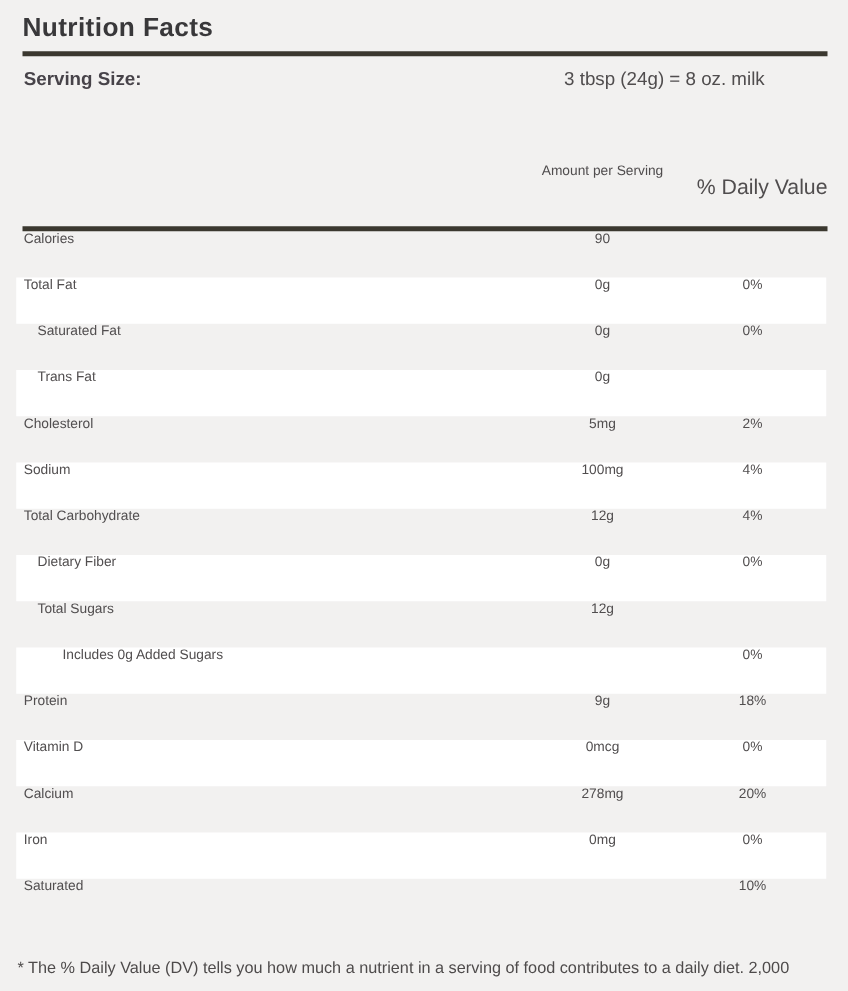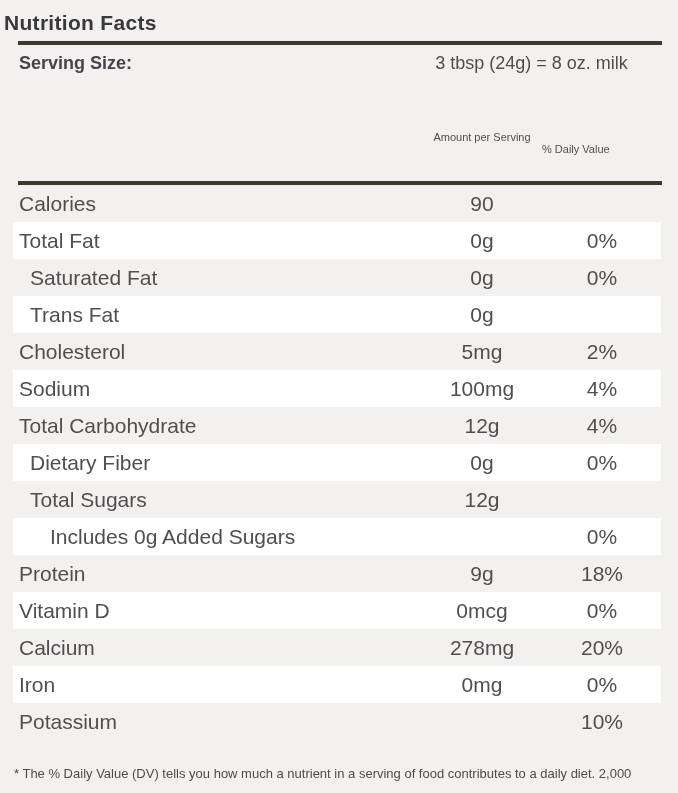--- a/index.html
+++ b/index.html
@@ -10,21 +10,21 @@
     background: #f2f1f0;
     font-family: "Liberation Sans", sans-serif;
     color: #4e4b4b;
     overflow: hidden;
   }
   .page { position: relative; width: 678px; height: 793px; }
 
   
   .title {
     margin: 0;
-    padding: 9px 18px 0 4px;
+    padding: 9px 18px 0 18px;
     font-size: 21px;
     line-height: 27px;
     font-weight: bold;
     color: #39383a;
     letter-spacing: 0.3px;
   }
   .rule {
     height: 4px;
     background: #3b382f;
     margin: 0 16px 0 18px;
@@ -32,21 +32,21 @@
   }
   .rule-top { margin-top: 5px; }
 
   
   .serving-row {
     position: relative;
     height: 37px;
     display: flex;
     align-items: center;
     padding-left: 19px;
-    font-size: 18px;
+    font-size: 15px;
   }
   .serving-row .s-label {
     font-weight: bold;
     color: #474349;
   }
   .serving-row .s-value {
     position: absolute;
     left: 402px;
     width: 259px;
     text-align: center;
@@ -66,36 +66,36 @@
     text-align: center;
     font-size: 11px;
     line-height: 25px;
     color: #504d4e;
   }
   .col-head-dv {
     position: absolute;
     left: 542px;
     top: 18px;
     width: 120px;
-    text-align: left;
-    font-size: 11px;
+    text-align: right;
+    font-size: 17px;
     line-height: 25px;
     white-space: nowrap;
     color: #504d4e;
   }
 
   
   .rows { margin: 0; }
   .row {
     display: flex;
-    align-items: center;
+    align-items: flex-start;
     height: 37px;
     margin: 0 17px 0 13px;
     padding-right: 19px;
-    font-size: 21px;
+    font-size: 11px;
     color: #514e4f;
   }
   .row:nth-child(even) { background: #ffffff; }
   .row .label { flex: 1; padding-left: 6px; }
   .row .label.ind1 { padding-left: 17px; }
   .row .label.ind2 { padding-left: 37px; }
   .row .amount { width: 160px; text-align: center; }
   .row .dv { width: 80px; text-align: center; }
 
   
@@ -194,20 +194,20 @@
         <div class="label ind0">Calcium</div>
         <div class="amount">278mg</div>
         <div class="dv">20%</div>
       </div>
       <div class="row">
         <div class="label ind0">Iron</div>
         <div class="amount">0mg</div>
         <div class="dv">0%</div>
       </div>
       <div class="row">
-        <div class="label ind0">Potassium</div>
+        <div class="label ind0">Saturated</div>
         <div class="dv">10%</div>
       </div>
     </div>
 
   <p class="footnote">* The % Daily Value (DV) tells you how much a nutrient in a serving of food contributes to a daily diet. 2,000 calories a day is used for general nutrition advice.</p>
 
 </div>
 
 </body></html>

